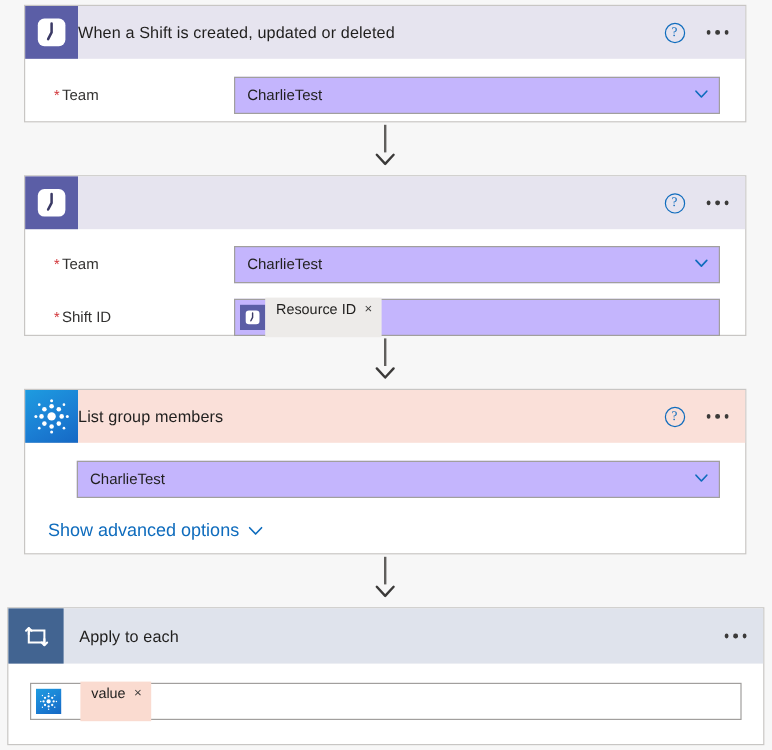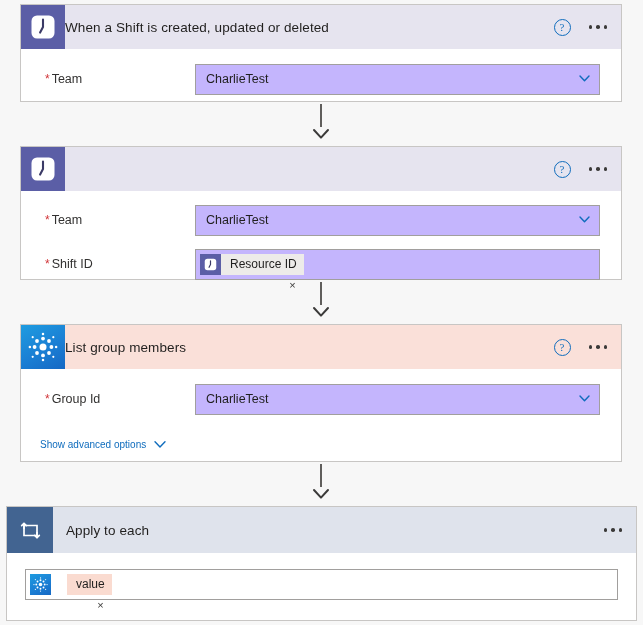--- a/index.html
+++ b/index.html
@@ -123,31 +123,31 @@
     white-space: nowrap;
   }
   .token-x {
     font-size: 11px;
     color: #3b3a39;
     padding-right: 8px;
     line-height: 21px;
     height: 21px;
     cursor: pointer;
   }
-  .token-body { display: flex; align-items: flex-end; height: 21px; flex-direction: column; }
+  .token-body { display: flex; align-items: flex-start; height: 33px; }
   .token-body.gray { background: #edebe9; }
   .token-body.pink { background: #fadbd0; margin-left: 16px; }
 
   
   .adv-link {
     display: inline-flex;
     align-items: center;
     gap: 8px;
     color: #0f6cbd;
-    font-size: 10px;
+    font-size: 15px;
     cursor: pointer;
     padding: 0;
   }
 
   
   .connector {
     position: absolute;
     width: 24px;
     display: flex;
     flex-direction: column;
@@ -336,23 +336,20 @@
         <div class="help-icon">?</div>
         <div class="ellipsis">
             <i></i>
             <i></i>
             <i></i>
           </div>
       </div>
     </div>
     <div class="card-body">
       <div class="field-row" style="margin-top:11px;">
-        <div class="field-label">
-          <span class="req">*</span><span>Group Id</span>
-        </div>
         <div class="field-input">
           <span class="field-value">CharlieTest</span>
           <span class="chevron">
             <svg width="11" height="11" viewBox="0 0 11 11">
                 <path d="M1 3 L5.5 7.8 L10 3" stroke="#0f6cbd" stroke-width="1.4" fill="none" stroke-linecap="round" stroke-linejoin="round"></path>
               </svg>
           </span>
         </div>
       </div>
       <div style="padding:16px 0 0 19px;">

